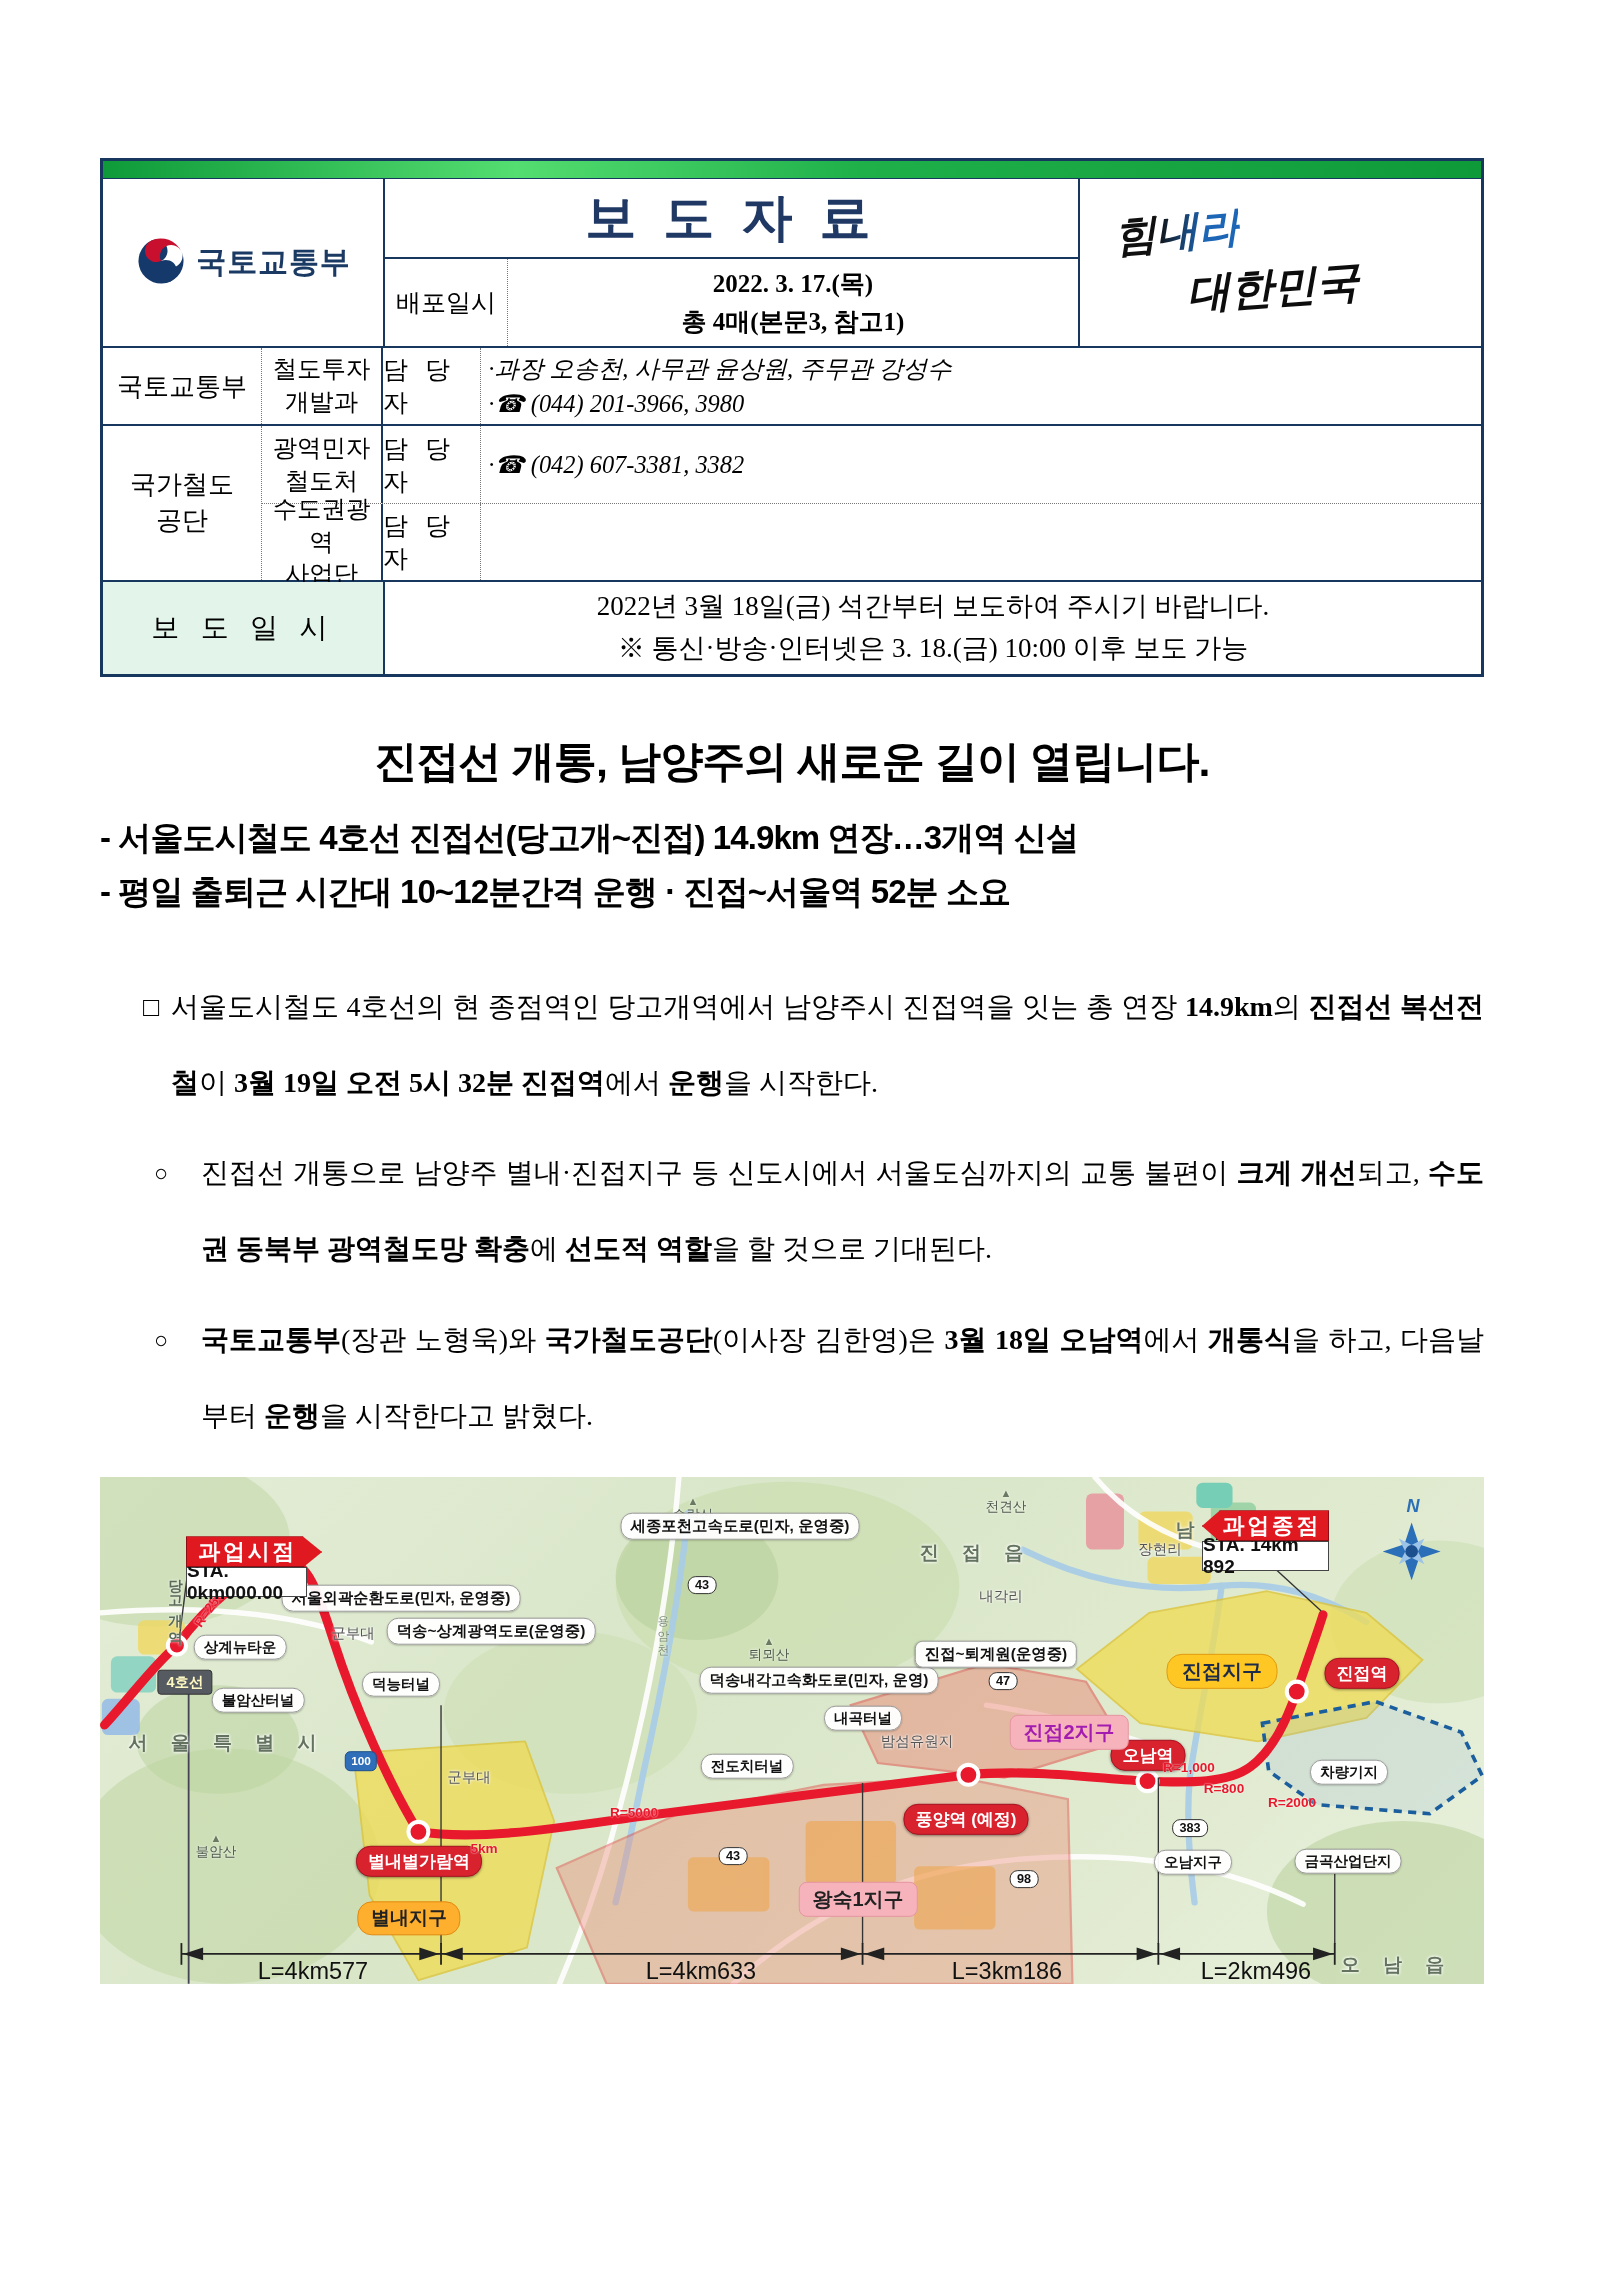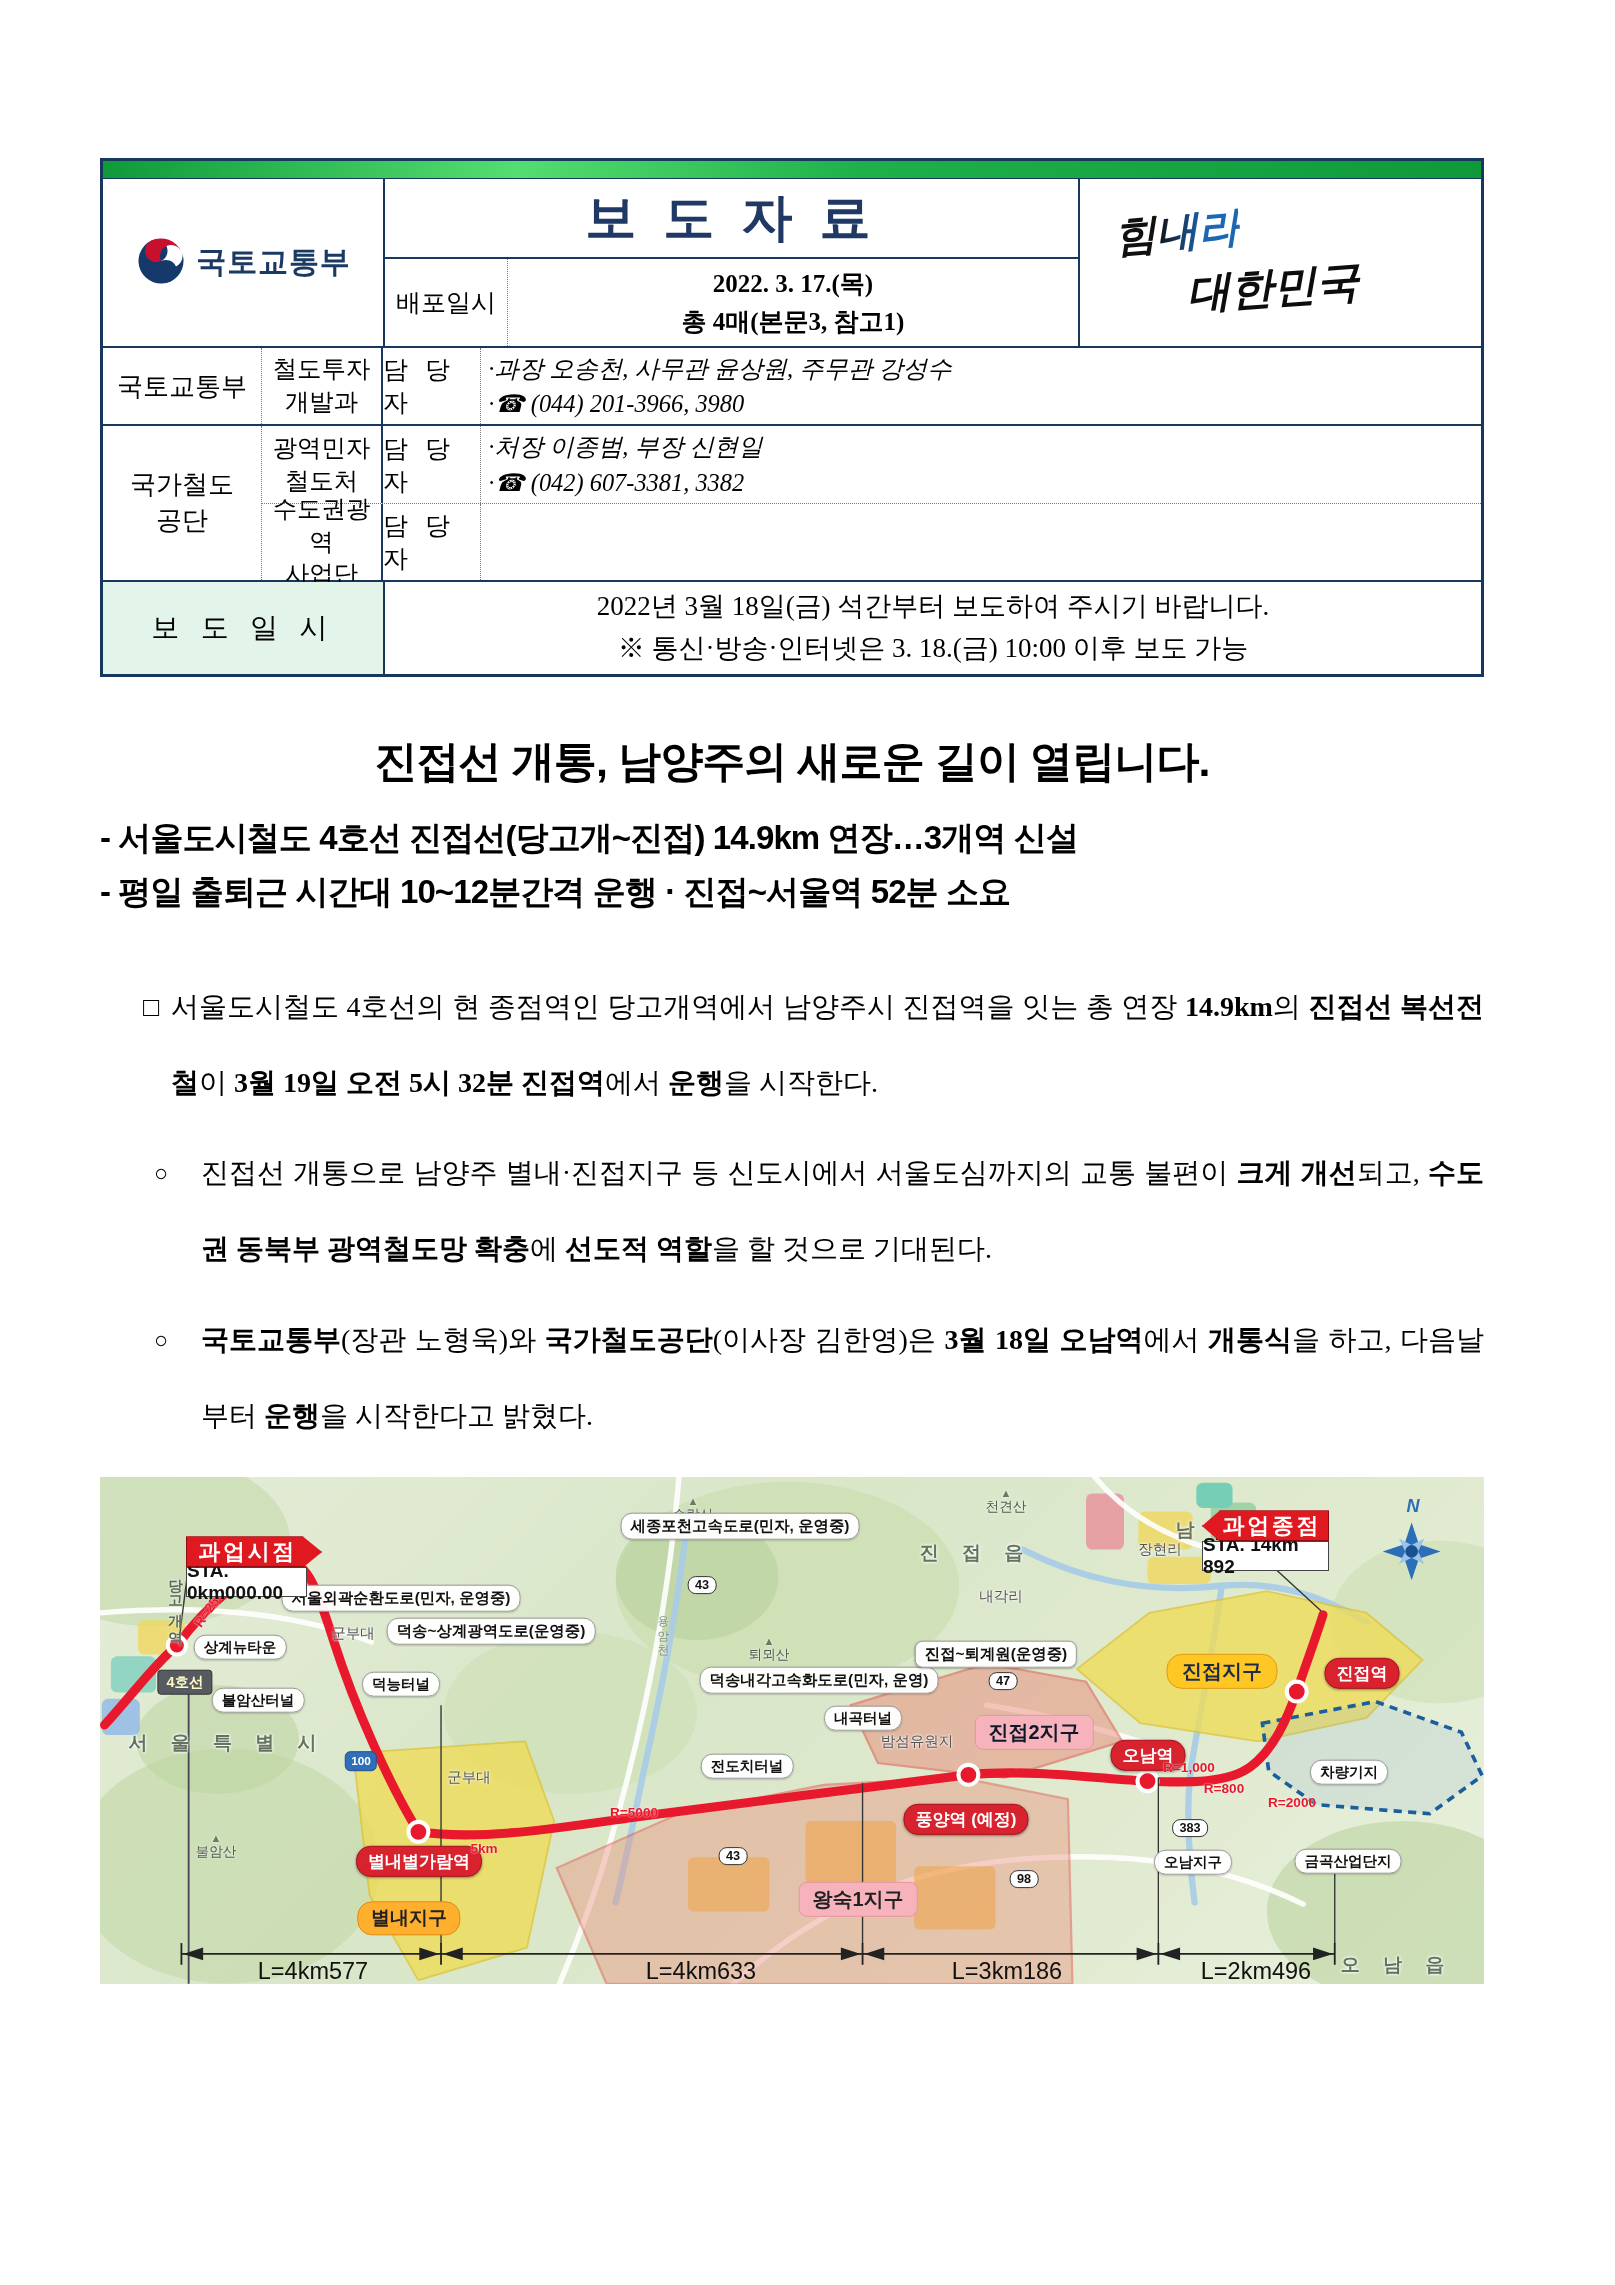--- a/index.html
+++ b/index.html
@@ -54,21 +54,21 @@
   .map { position:relative; margin-top:23.5px; width:1384px; height:507px; overflow:hidden;
          background:linear-gradient(135deg,#e4edd7,#d9e6c8 40%,#e0eacf 70%,#e8f0dc); }
   .map svg { position:absolute; left:0; top:0; }
   .lbl { position:absolute; transform:translate(-50%,-50%); white-space:nowrap; font-family:"Liberation Sans",sans-serif; z-index:3; }
   .pill-red { background:#d8232f; color:#fff; font-weight:bold; font-size:17px; padding:2.7px 11px; border-radius:14.5px; border:1.8px solid #a91220; box-shadow:0 0.9px 2.7px rgba(0,0,0,.45); }
   .pill-white { background:rgba(255,255,255,.95); color:#111; font-weight:bold; font-size:14.5px; padding:1.8px 9px; border-radius:11.8px; border:0.9px solid #9a9a9a; box-shadow:0 0.9px 1.8px rgba(0,0,0,.25); }
   .pill-white.road { font-size:15.4px; }
   .pill-yellow { background:#ffc723; color:#1c2b4a; font-weight:bold; font-size:20px; padding:2.7px 14.5px; border-radius:15.4px; border:1.8px solid #e09a10; }
   .pill-orange { background:#ffaf2e; color:#222; font-weight:bold; font-size:19px; padding:2.7px 12.7px; border-radius:14.5px; border:1.8px solid #e08a10; }
   .pill-pink { background:#f7b3bc; color:#222; font-weight:bold; font-size:20px; padding:2.7px 12.7px; border-radius:8.1px; border:0.9px solid #e595a0; }
-  .pill-pink.redtext { color:#0f172a; }
+  .pill-pink.redtext { color:#a21caf;margin-left:35px; }
   .badge-dark { background:#565b61; color:#fef9c3; font-weight:bold; font-size:14.5px; padding:1.8px 8.1px; border-radius:3.6px; border:0.9px solid #333; }
   .shield { background:#fff; border:1.8px solid #333; border-radius:8.1px; font-size:12.7px; font-weight:bold; padding:0.9px 6.3px; color:#111; }
   .shield-blue { background:#2f6fba; color:#fff; border:1.8px solid #1b4f8e; border-radius:5.4px; font-size:11.8px; font-weight:bold; padding:1.8px 5.4px; }
   .region { color:#64735f; font-weight:bold; font-size:19px; letter-spacing:9px; text-shadow:0 0 2.7px #fff,0 0 3.6px #fff; }
   .place { color:#555; font-size:14.5px; text-shadow:0 0 2.7px #fff,0 0 2.7px #fff; }
   .mtn { color:#4f5a4f; font-size:13.6px; text-align:center; text-shadow:0 0 2.7px #fff; }
   .mtn::before { content:"▲"; display:block; font-size:11px; color:#6a7a62; line-height:.8; }
   .rednote { color:#e8192c; font-size:13.6px; font-weight:bold; text-shadow:0 0 1.8px #fff; }
   .rednote.rot { transform:translate(-50%,-50%) rotate(-55deg); }
   .vert { writing-mode:vertical-rl; color:#5a6b5a; font-size:14.5px; letter-spacing:2.7px; text-shadow:0 0 2.7px #fff; font-weight:bold; }
@@ -136,21 +136,20 @@
 
       <div class="cmerged">
         <div class="c-org2">국가철도
 공단</div>
         <div class="stack">
           <div class="srow">
             <div class="c-dept">광역민자
 철도처</div>
             <div class="c-role">담 당 자</div>
             <div class="c-info">
-              <span>·처장 이종범, 부장 신현일</span>
               <span>·☎ (042) 607-3381, 3382</span>
             </div>
           </div>
           <div class="srow">
             <div class="c-dept">수도권광역
 사업단</div>
             <div class="c-role">담 당 자</div>
           </div>
         </div>
       </div>

